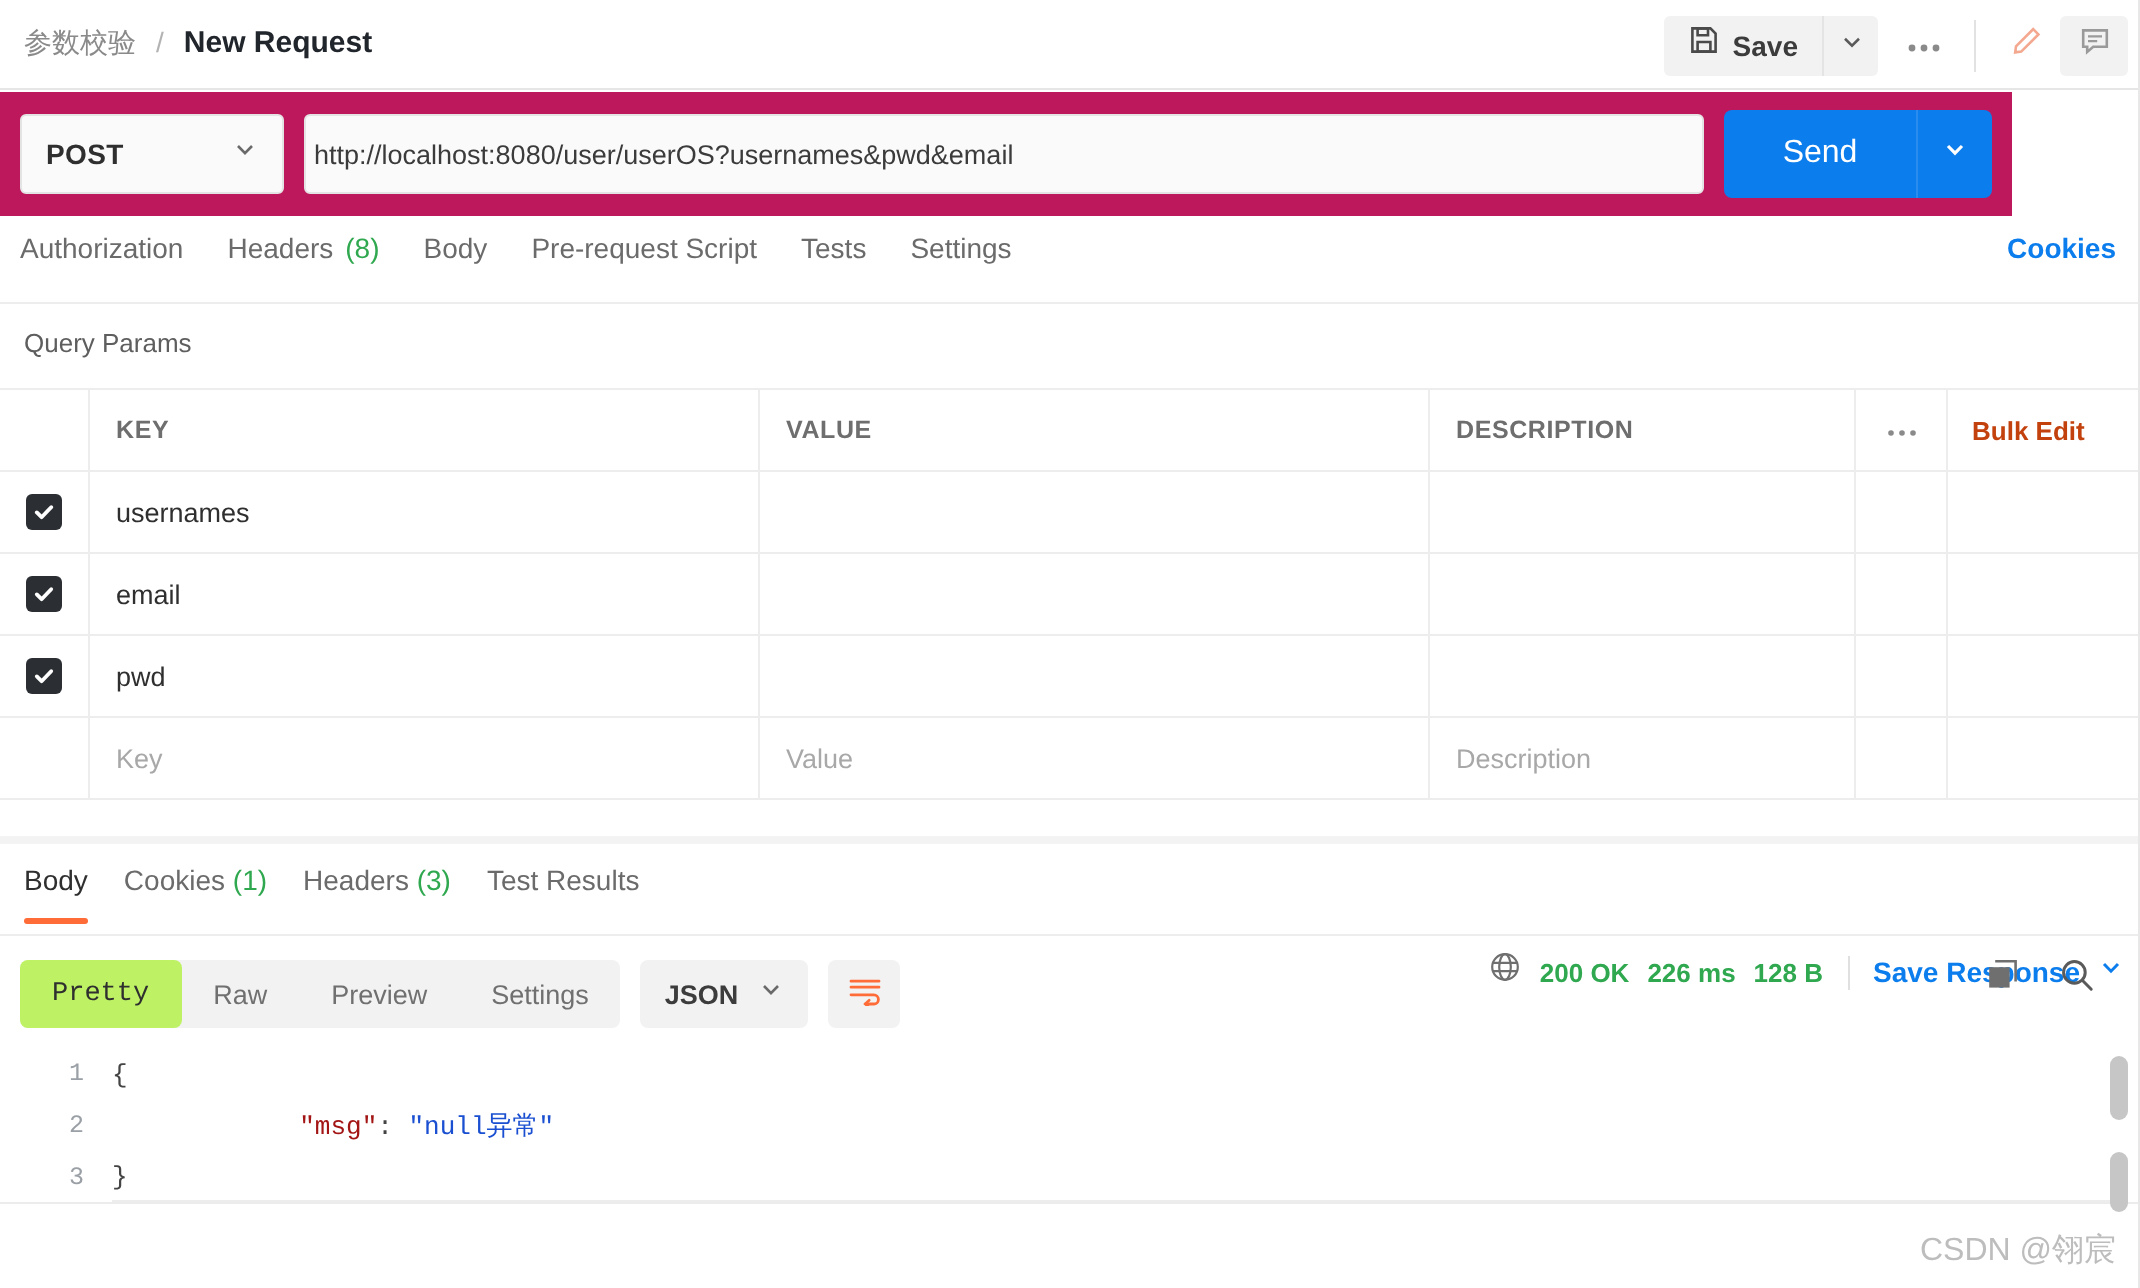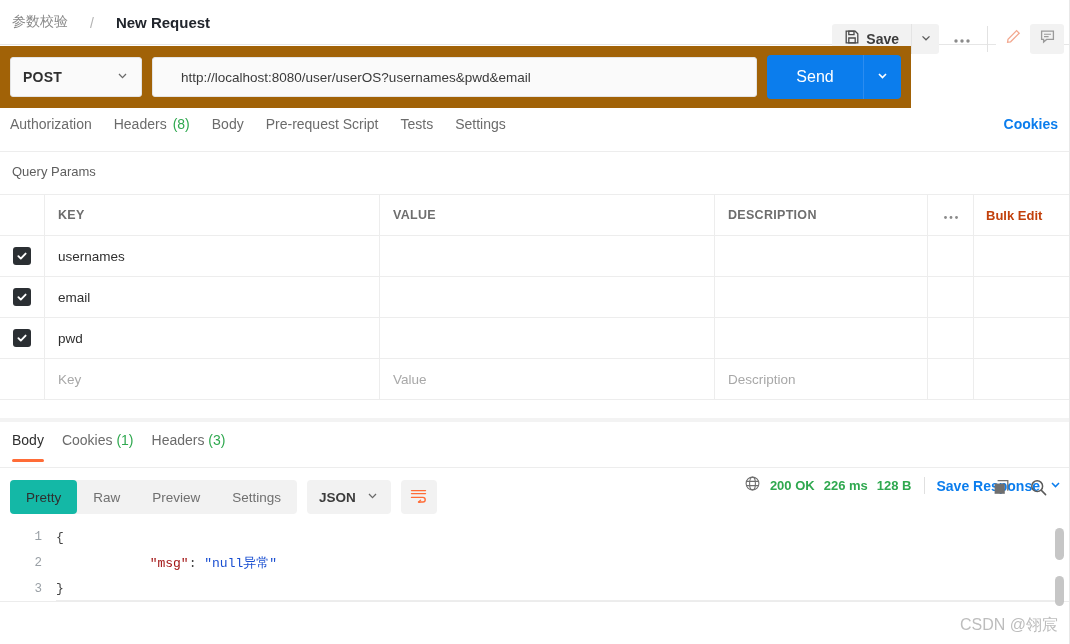--- a/index.html
+++ b/index.html
@@ -12,27 +12,27 @@
   }
   .app { position: relative; width: 1070px; height: 644px; background:#fff; }
 
   
   .topbar {
     position: absolute; left:0; top:0; width:1070px; height:45px;
     display:flex; align-items:center;
     border-bottom: 1px solid #e6e6e6;
     background:#fff;
   }
-  .breadcrumb { display:flex; align-items:flex-end; padding-left:12px; gap:22px; }
+  .breadcrumb { display:flex; align-items:flex-start; padding-left:12px; gap:10px; }
   .bc-collection { font-size:14px; color:#8a8a8a; }
   .bc-sep { font-size:14px; color:#b3b3b3; }
   .bc-name { font-size:15px; font-weight:bold; color:#21252c; }
 
   .topbar-right {
-    position:absolute; right:6px; top:16px; height:45px;
+    position:absolute; right:6px; top:0; height:45px;
     display:flex; align-items:center;
   }
   .save-group { display:flex; align-items:stretch; height:30px; }
   .save-btn {
     display:flex; align-items:center; gap:6px;
     background:#f2f2f2; border:none; padding:0 12px;
     border-radius:3px 0 0 3px; height:30px; cursor:pointer;
   }
   .save-btn .label { font-size:14px; font-weight:bold; color:#3c3c3c; }
   .save-caret {
@@ -47,33 +47,33 @@
   .topbar-div { width:1px; height:26px; background:#e2e2e2; margin:0 8px; }
   .icon-sq {
     width:34px; height:30px; display:flex; align-items:center; justify-content:center;
     border-radius:3px; cursor:pointer;
   }
   .icon-sq.pencil { background:#ffffff; }
   .icon-sq.comment { background:#f2f2f2; }
 
   
   .urlrow {
-    position:absolute; left:0; top:46px; width:911px; height:62px;
+    position:absolute; left:0; top:46px; width:1006px; height:62px;
     display:flex; align-items:center; padding:0 10px; gap:10px;
-    background:#a16207;
+    background:#be185d;
   }
   .method-box {
     width:132px; height:40px; background:#fafafa; border:1px solid #e4e4e4;
     border-radius:3px; display:flex; align-items:center; justify-content:space-between;
     padding:0 12px; cursor:pointer;
   }
   .method-label { font-size:14px; font-weight:bold; color:#2f2f2f; letter-spacing:.2px; }
   .url-input {
     flex:1; height:40px; background:#fafafa; border:1px solid #e4e4e4; border-radius:3px;
-    display:flex; align-items:center; padding:0 28px;
+    display:flex; align-items:center; padding:0 4px;
     font-size:13.5px; color:#3b3b3b; cursor:text; overflow:hidden; white-space:nowrap;
   }
   .send-group { display:flex; height:44px; }
   .send-btn {
     background:#0b7ded; color:#fff; border:none; width:96px;
     display:flex; align-items:center; justify-content:center;
     font-size:16px; font-weight:normal; border-radius:4px 0 0 4px; cursor:pointer;
   }
   .send-caret {
     background:#0b7ded; width:38px; border-radius:0 4px 4px 0;
@@ -165,21 +165,21 @@
     position:absolute; left:0; top:470px; width:1070px; height:54px;
     display:flex; align-items:center; padding-left:10px; gap:10px;
   }
   .seg {
     display:flex; background:#f2f2f2; border-radius:4px; height:34px; align-items:stretch;
   }
   .seg-item {
     display:flex; align-items:center; padding:0 16px; font-size:13.5px;
     color:#707070; cursor:pointer; border-radius:4px;
   }
-  .seg-item.active { background:#14b8a6; color:#2f2f2f; }
+  .seg-item.active { background:#bef264; color:#2f2f2f;font-family:Liberation Mono, monospace; }
   .fmt-box {
     display:flex; align-items:center; gap:10px; background:#f2f2f2; border-radius:4px;
     height:34px; padding:0 12px; cursor:pointer;
   }
   .fmt-label { font-size:13.5px; font-weight:bold; color:#3c3c3c; }
   .wrap-box {
     width:36px; height:34px; background:#f2f2f2; border-radius:4px;
     display:flex; align-items:center; justify-content:center; cursor:pointer;
   }
   .viewbar-right {
@@ -445,20 +445,23 @@
       <span>Body</span>
       <span class="underline"></span>
     </div>
     <div class="rstab">
       <span>Cookies</span>
       <span class="cnt-green">(1)</span>
     </div>
     <div class="rstab">
       <span>Headers</span>
       <span class="cnt-green">(3)</span>
+    </div>
+    <div class="rstab">
+      <span>Test Results</span>
     </div>
   </div>
 
   <div class="resp-meta">
     <span>
       <svg width="17" height="17" viewBox="0 0 17 17" fill="none" stroke="#6f6f6f" stroke-width="1.1">
         <circle cx="8.5" cy="8.5" r="6.4"></circle>
         <ellipse cx="8.5" cy="8.5" rx="2.9" ry="6.4"></ellipse>
         <path d="M2.3 6.4h12.4M2.3 10.6h12.4"></path>
       </svg>

